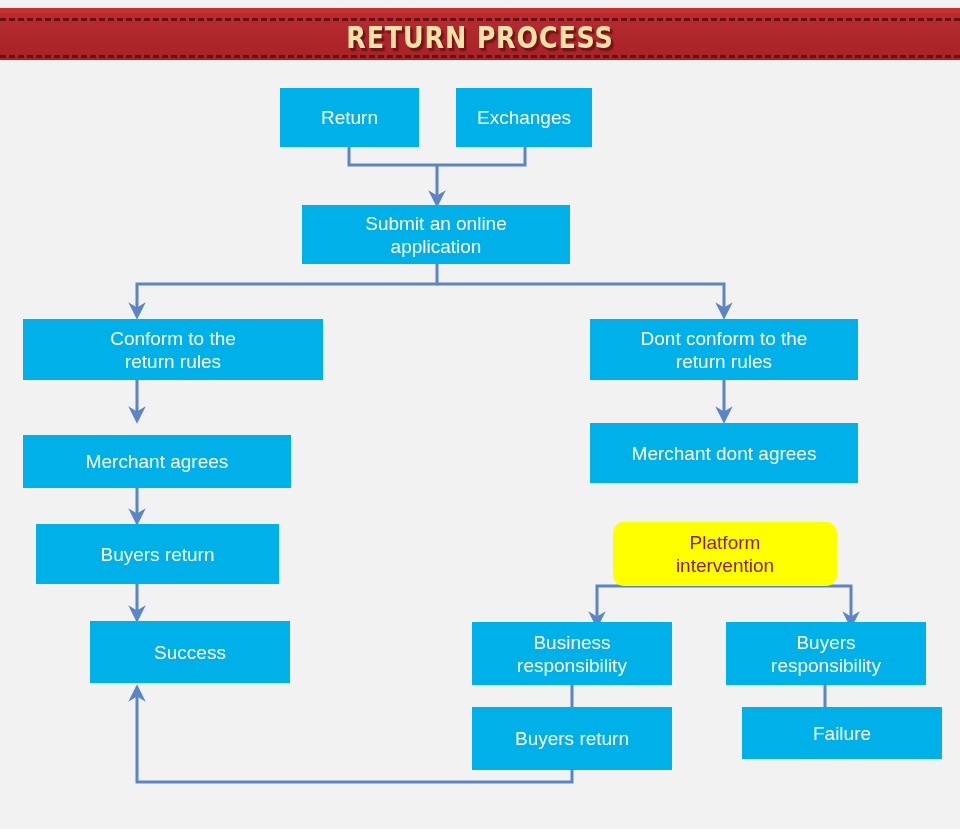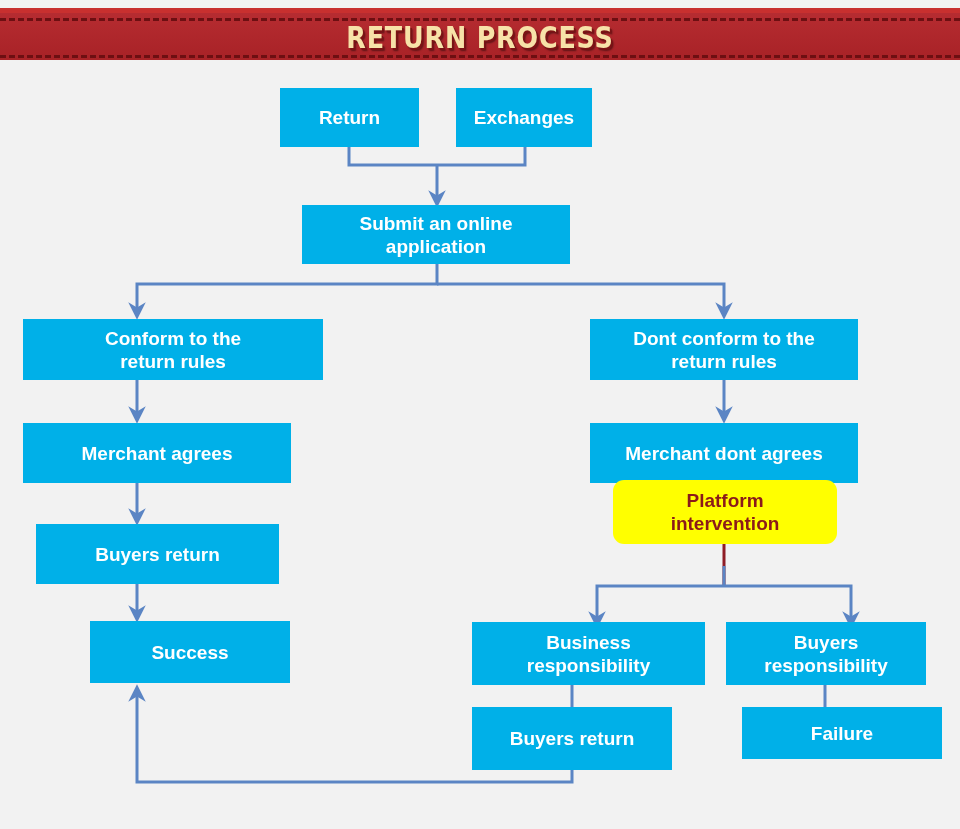--- a/index.html
+++ b/index.html
@@ -81,21 +81,20 @@
     display: flex;
     align-items: center;
     justify-content: center;
     text-align: center;
     background: #00b0e8;
     color: #ffffff;
     font-size: 19px;
     line-height: 23px;
     padding: 2px 12px;
     z-index: 3;
-    font-weight: bold;
   }
   .node.yellow {
     background: #ffff00;
     color: #8b1a1a;
     border-radius: 11px;
     font-size: 19px;
   }
 </style>
 </head>
 <body>
@@ -166,44 +165,44 @@
       </span>
     </div>
 
     <div class="node" style="left:590px; top:259px; width:268px; height:61px;">
       <span>
         <span>Dont conform to the</span><br>
         <span>return rules</span>
       </span>
     </div>
 
-    <div class="node" style="left:23px; top:363px; width:268px; height:60px;">
+    <div class="node" style="left:23px; top:375px; width:268px; height:53px;">
       <span>Merchant agrees</span>
     </div>
 
     <div class="node" style="left:590px; top:363px; width:268px; height:60px;">
       <span>Merchant dont agrees</span>
     </div>
 
     <div class="node" style="left:36px; top:464px; width:243px; height:60px;">
       <span>Buyers return</span>
     </div>
 
-    <div class="node yellow" style="left:613px; top:420px; width:224px; height:64px;">
+    <div class="node yellow" style="left:613px; top:462px; width:224px; height:64px;">
       <span>
         <span>Platform</span><br>
         <span>intervention</span>
       </span>
     </div>
 
     <div class="node" style="left:57px; top:561px; width:200px; height:62px;margin-left:33px;">
       <span>Success</span>
     </div>
 
-    <div class="node" style="left:472px; top:562px; width:233px; height:63px;">
+    <div class="node" style="left:472px; top:562px; width:200px; height:63px;">
       <span>
         <span>Business</span><br>
         <span>responsibility</span>
       </span>
     </div>
 
     <div class="node" style="left:726px; top:562px; width:200px; height:63px;text-align:center;">
       <span>
         <span>Buyers</span><br>
         <span>responsibility</span>

